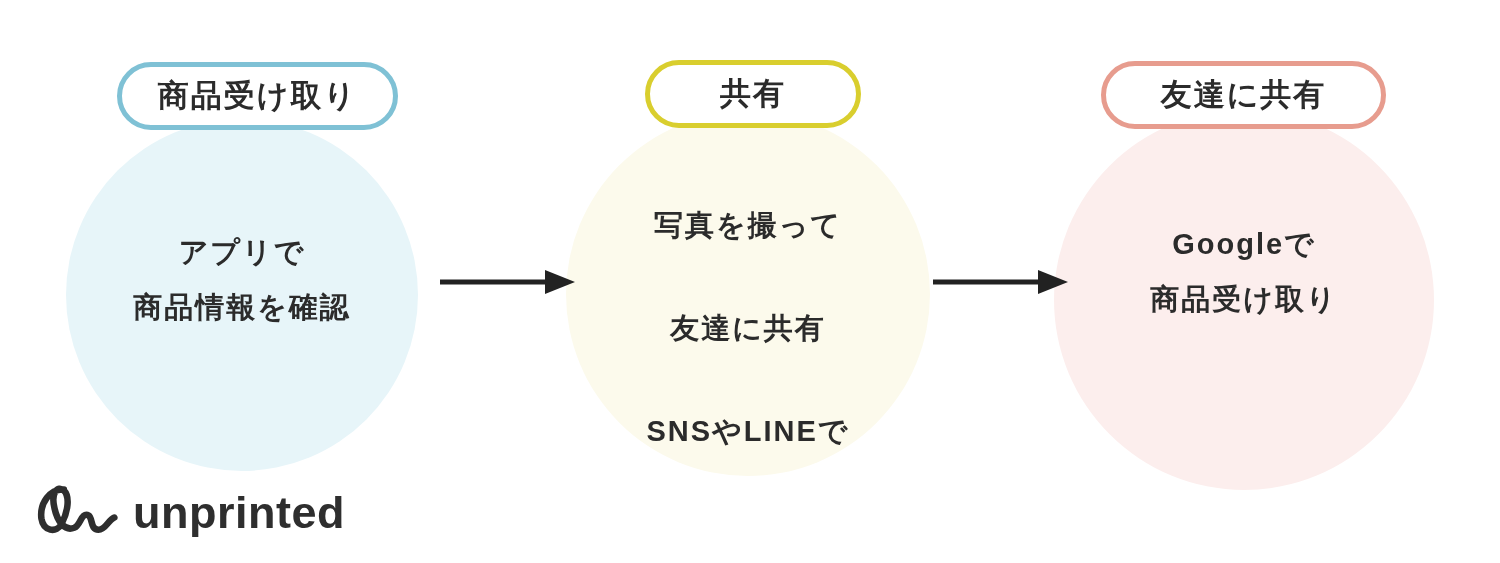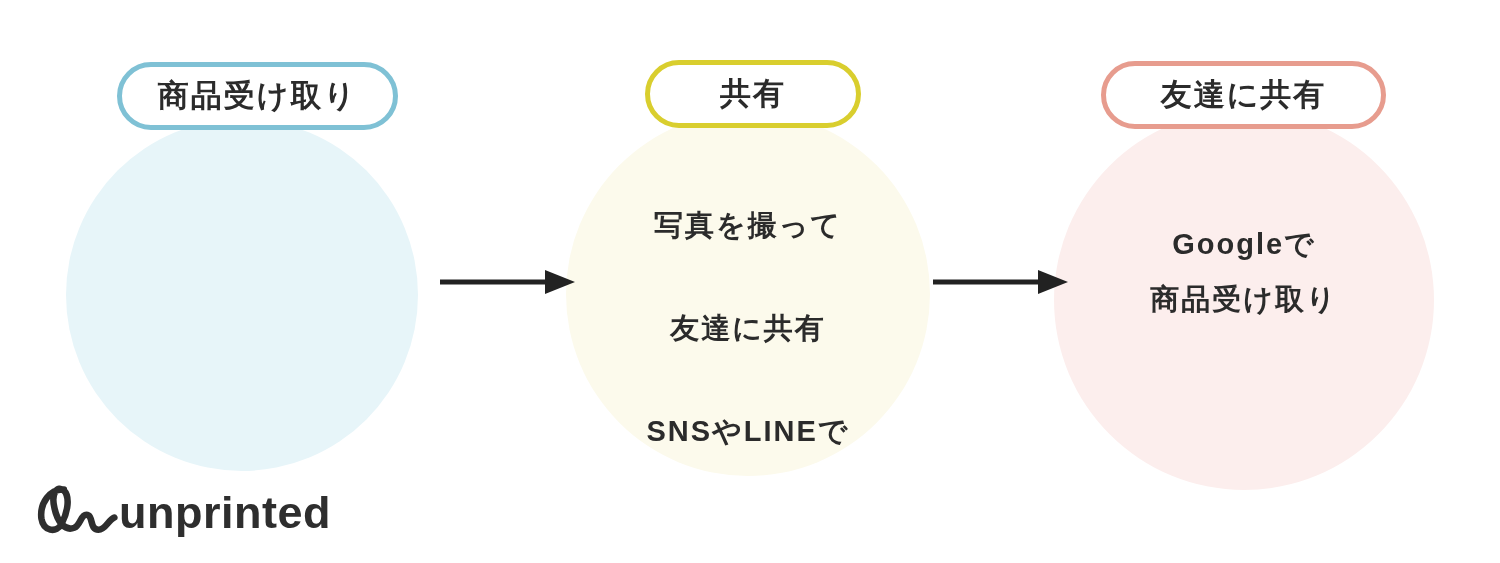--- a/index.html
+++ b/index.html
@@ -30,32 +30,36 @@
     color:var(--text);
   }
   .lines-1 { left:66px;  width:352px; top:225px; }
   .lines-2 { left:566px; width:364px; top:198px;gap:48px; }
   .lines-3 { left:1054px; width:380px; top:217px; }
 
   .arrow { position:absolute; top:269px; color:var(--arrow); z-index:2; }
   .arrow-1 { left:437px; }
   .arrow-2 { left:930px; }
 
-  .logo { position:absolute; left:33px; top:480px; display:flex; align-items:center; }
+  .logo { position:absolute; left:33px; top:480px; display:flex; align-items:center; gap:14px; }
   .logo-mark { color:var(--logo); }
   .logo-text { font-size:45px; font-weight:600; letter-spacing:0.5px; color:var(--logo); }
 </style>
 </head>
 <body>
 
 <div class="canvas" style="--text: #2b2b2b; --arrow: #222222; --logo: #2e2e2e;">
 
   <div class="circle circle-1" style="--fill: #e7f5f9;"></div>
   <div class="pill pill-1" style="--accent: #7fc1d5;">
     <span>商品受け取り</span>
+  </div>
+  <div class="lines lines-1">
+    <span>アプリで</span>
+    <span>商品情報を確認</span>
   </div>
 
   <div class="arrow arrow-1">
     <svg width="140" height="26" viewBox="0 0 140 26" aria-hidden="true">
       <line x1="3" y1="13" x2="112" y2="13" stroke="currentColor" stroke-width="5"></line>
       <polygon points="108,1 138,13 108,25" fill="currentColor"></polygon>
     </svg>
   </div>
 
   <div class="circle circle-2" style="--fill: #fcfaec;"></div>

